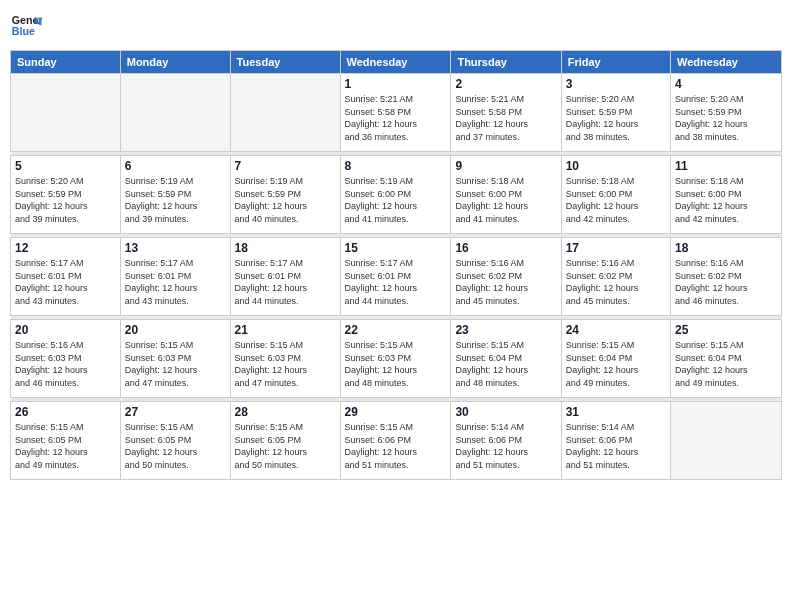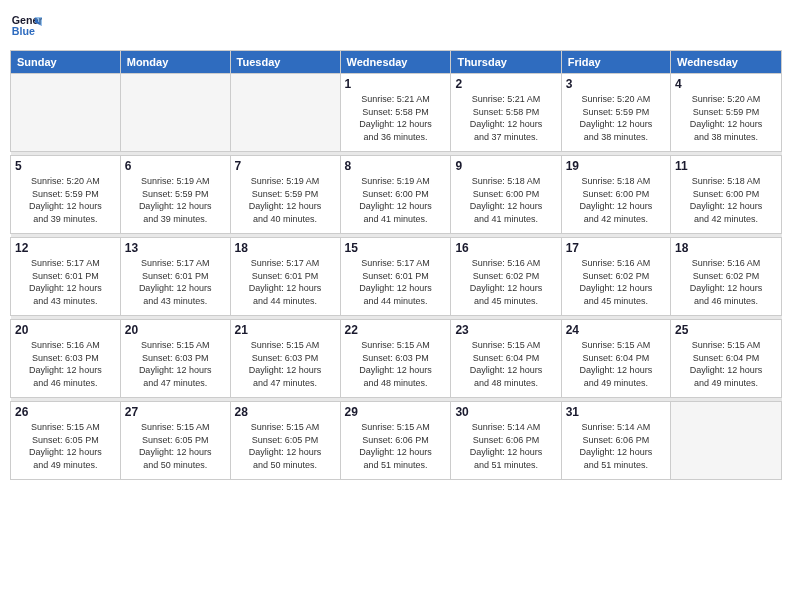--- a/index.html
+++ b/index.html
@@ -73,21 +73,20 @@
     .day-num {
       font-size: 12px;
       font-weight: bold;
       color: #1a1a2e;
       margin-bottom: 2px;
     }
     .day-info {
       font-size: 9px;
       color: #333;
       line-height: 1.4;
-      text-align: center;
     }
     .row-spacer td {
       height: 4px;
       background: #e8e8e8;
       border: none;
       padding: 0;
     }
   </style>
 </head>
 <body>
@@ -193,21 +192,21 @@
 and 41 minutes.</div>
           </td>
           <td>
             <div class="day-num">9</div>
             <div class="day-info" style="white-space: pre-line;">Sunrise: 5:18 AM
 Sunset: 6:00 PM
 Daylight: 12 hours
 and 41 minutes.</div>
           </td>
           <td>
-            <div class="day-num">19</div>
+            <div class="day-num">10</div>
             <div class="day-info" style="white-space: pre-line;">Sunrise: 5:18 AM
 Sunset: 6:00 PM
 Daylight: 12 hours
 and 42 minutes.</div>
           </td>
           <td>
             <div class="day-num">11</div>
             <div class="day-info" style="white-space: pre-line;">Sunrise: 5:18 AM
 Sunset: 6:00 PM
 Daylight: 12 hours

